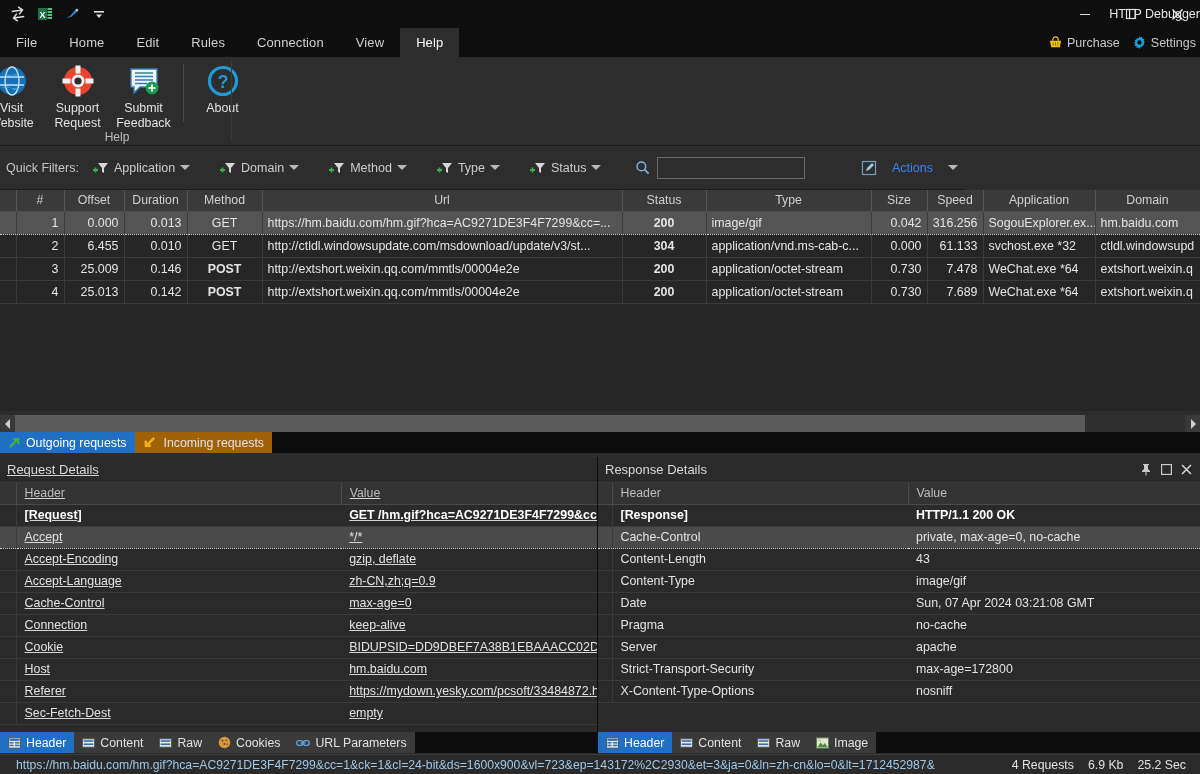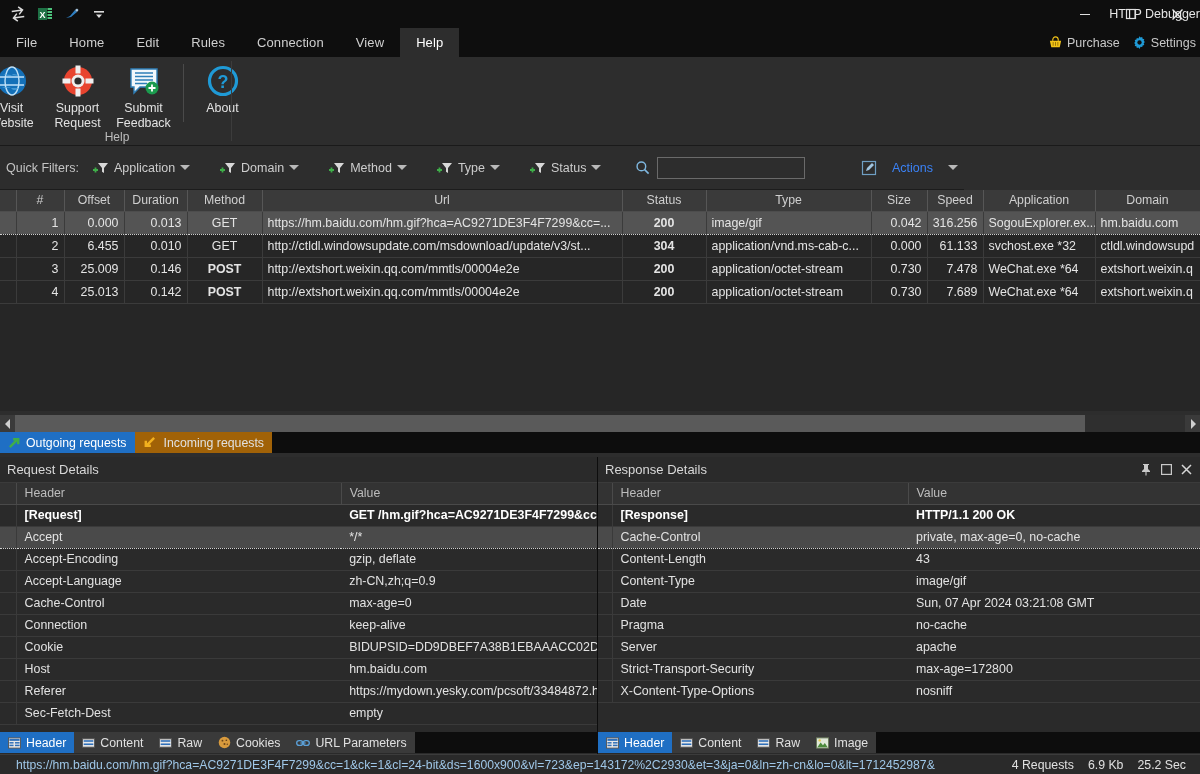--- a/index.html
+++ b/index.html
@@ -126,21 +126,21 @@
   }
   .rtab {
     display: flex; align-items: center; gap: 5px; padding: 0 8px;
     font-size: 12.3px; color: #e0e0e0; cursor: pointer;
   }
   .rtab.active { background: #1f6fc4; color: #ffffff; }
   .rtab.inactive { background: #a16207; gap: 8px; }
 
   
   .panel { position: absolute; top: 457px; height: 317px; background: #2a2a2a; }
-  .panel.left  { left: 0;    width: 668px; }
+  .panel.left  { left: 0;    width: 668px; text-decoration: underline; }
   .panel.right { left: 598px; width: 602px; }
   .panel-div { position:absolute; top:457px; left:597px; width:1px; height:317px; background:#0d0d0d; }
   .panel-hdr {
     height: 26px; background: #2a2a2a; display: flex; align-items: center;
     padding-left: 7px; border-bottom: 1px solid #3b3b3b;
   }
   .panel-title { font-size: 13px; color: #d8d8d8; }
   .panel-hdr-btns { margin-left: auto; display: flex; align-items: center; gap: 9px; padding-right: 8px; }
   .phb { cursor: pointer; display: flex; align-items: center; justify-content: center; }
 

